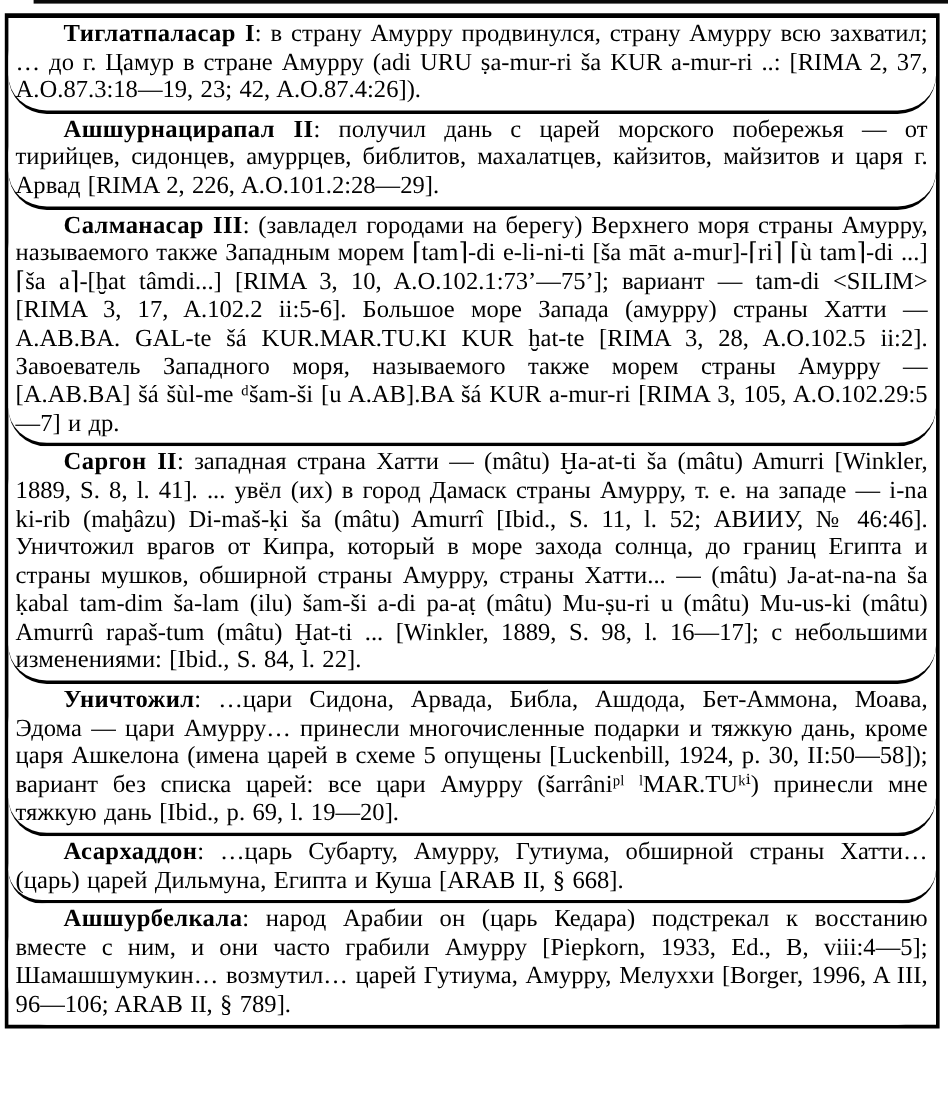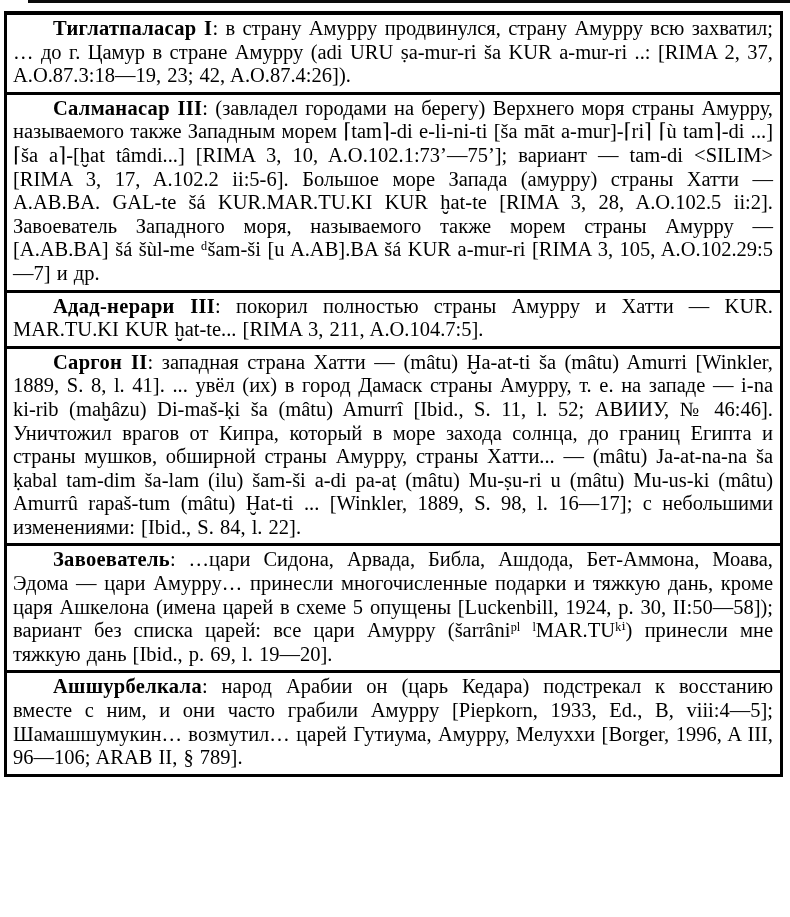--- a/index.html
+++ b/index.html
@@ -31,20 +31,21 @@
       box-sizing: border-box;
       border-left: 3px solid #000;
       border-right: 3px solid #000;
       border-top: 4px solid #000;
       border-bottom: 3px solid #000;
       background: #fff;
     }
     .row {
       border-bottom: 3px solid #000;
       background: #fff;
+      border-radius: 32px;
     }
     .row:last-child {
       border-bottom: none;
     }
     .cell {
       margin: 0;
       padding: 2px 7px 4px 6px;
       font-size: 20.5px;
       line-height: 23.6px;
       text-align: justify;
@@ -61,35 +62,38 @@
 
 <div class="scan-top-line"></div>
 
 <div class="schema-table">
 
   <div class="row">
     <p class="cell"><b class="king">Тиглатпаласар I</b><span>: в страну Амурру продвинулся, страну Амурру всю захватил; … до г. Цамур в стране Амурру (adi URU ṣa-mur-ri ša KUR a-mur-ri ..: [RIMA 2, 37, A.O.87.3:18—19, 23; 42, A.O.87.4:26]).</span></p>
   </div>
 
 
+  <div class="row">
+    <p class="cell"><b class="king">Ашшурнацирапал II</b><span>: получил дань с царей морского побережья — от тирийцев, сидонцев, амуррцев, библитов, махалатцев, кайзитов, майзитов и царя г. Арвад [RIMA 2, 226, A.O.101.2:28—29].</span></p>
+  </div>
 
   <div class="row">
     <p class="cell"><b class="king">Салманасар III</b><span>: (завладел городами на берегу) Верхнего моря страны Амурру, называемого также Западным морем ⌈tam⌉-di e-li-ni-ti [ša māt a-mur]-⌈ri⌉ ⌈ù tam⌉-di ...] ⌈ša a⌉-[ḫat tâmdi...] [RIMA 3, 10, A.O.102.1:73’—75’]; вариант — tam-di &lt;SILIM&gt; [RIMA 3, 17, A.102.2 ii:5-6]. Большое море Запада (амурру) страны Хатти — A.AB.BA. GAL-te šá KUR.MAR.TU.KI KUR ḫat-te [RIMA 3, 28, A.O.102.5 ii:2]. Завоеватель Западного моря, называемого также морем страны Амурру — [A.AB.BA] šá šùl-me ᵈšam-ši [u A.AB].BA šá KUR a-mur-ri [RIMA 3, 105, A.O.102.29:5—7] и др.</span></p>
   </div>
 
-  <div class="row">
-    <p class="cell"><b class="king">Адад-нерари III</b><span>: покорил полностью страны Амурру и Хатти — KUR. MAR.TU.KI KUR ḫat-te... [RIMA 3, 211, A.O.104.7:5].</span></p>
-  </div>
 
   <div class="row">
     <p class="cell"><b class="king">Саргон II</b><span>: западная страна Хатти — (mâtu) Ḫa-at-ti ša (mâtu) Amurri [Winkler, 1889, S. 8, l. 41]. ... увёл (их) в город Дамаск страны Амурру, т. е. на западе — i-na ki-rib (maḫâzu) Di-maš-ḳi ša (mâtu) Amurrî [Ibid., S. 11, l. 52; АВИИУ, № 46:46]. Уничтожил врагов от Кипра, который в море захода солнца, до границ Египта и страны мушков, обширной страны Амурру, страны Хатти... — (mâtu) Ja-at-na-na ša ḳabal tam-dim ša-lam (ilu) šam-ši a-di pa-aṭ (mâtu) Mu-ṣu-ri u (mâtu) Mu-us-ki (mâtu) Amurrû rapaš-tum (mâtu) Ḫat-ti ... [Winkler, 1889, S. 98, l. 16—17]; с небольшими изменениями: [Ibid., S. 84, l. 22].</span></p>
   </div>
 
   <div class="row">
-    <p class="cell"><b class="king">Завоеватель</b><span>: …цари Сидона, Арвада, Библа, Ашдода, Бет-Аммона, Моава, Эдома — цари Амурру… принесли многочисленные подарки и тяжкую дань, кроме царя Ашкелона (имена царей в схеме 5 опущены [Luckenbill, 1924, p. 30, II:50—58]); вариант без списка царей: все цари Амурру (šarrâniᵖˡ ˡMAR.TUᵏⁱ) принесли мне тяжкую дань [Ibid., p. 69, l. 19—20].</span></p>
+    <p class="cell"><b class="king">Уничтожил</b><span>: …цари Сидона, Арвада, Библа, Ашдода, Бет-Аммона, Моава, Эдома — цари Амурру… принесли многочисленные подарки и тяжкую дань, кроме царя Ашкелона (имена царей в схеме 5 опущены [Luckenbill, 1924, p. 30, II:50—58]); вариант без списка царей: все цари Амурру (šarrâniᵖˡ ˡMAR.TUᵏⁱ) принесли мне тяжкую дань [Ibid., p. 69, l. 19—20].</span></p>
   </div>
 
+  <div class="row">
+    <p class="cell"><b class="king">Асархаддон</b><span>: …царь Субарту, Амурру, Гутиума, обширной страны Хатти… (царь) царей Дильмуна, Египта и Куша [ARAB II, § 668].</span></p>
+  </div>
 
   <div class="row">
     <p class="cell"><b class="king">Ашшурбелкала</b><span>: народ Арабии он (царь Кедара) подстрекал к восстанию вместе с ним, и они часто грабили Амурру [Piepkorn, 1933, Ed., B, viii:4—5]; Шамашшумукин… возмутил… царей Гутиума, Амурру, Мелуххи [Borger, 1996, A III, 96—106; ARAB II, § 789].</span></p>
   </div>
 
 </div>
 
 </body></html>

